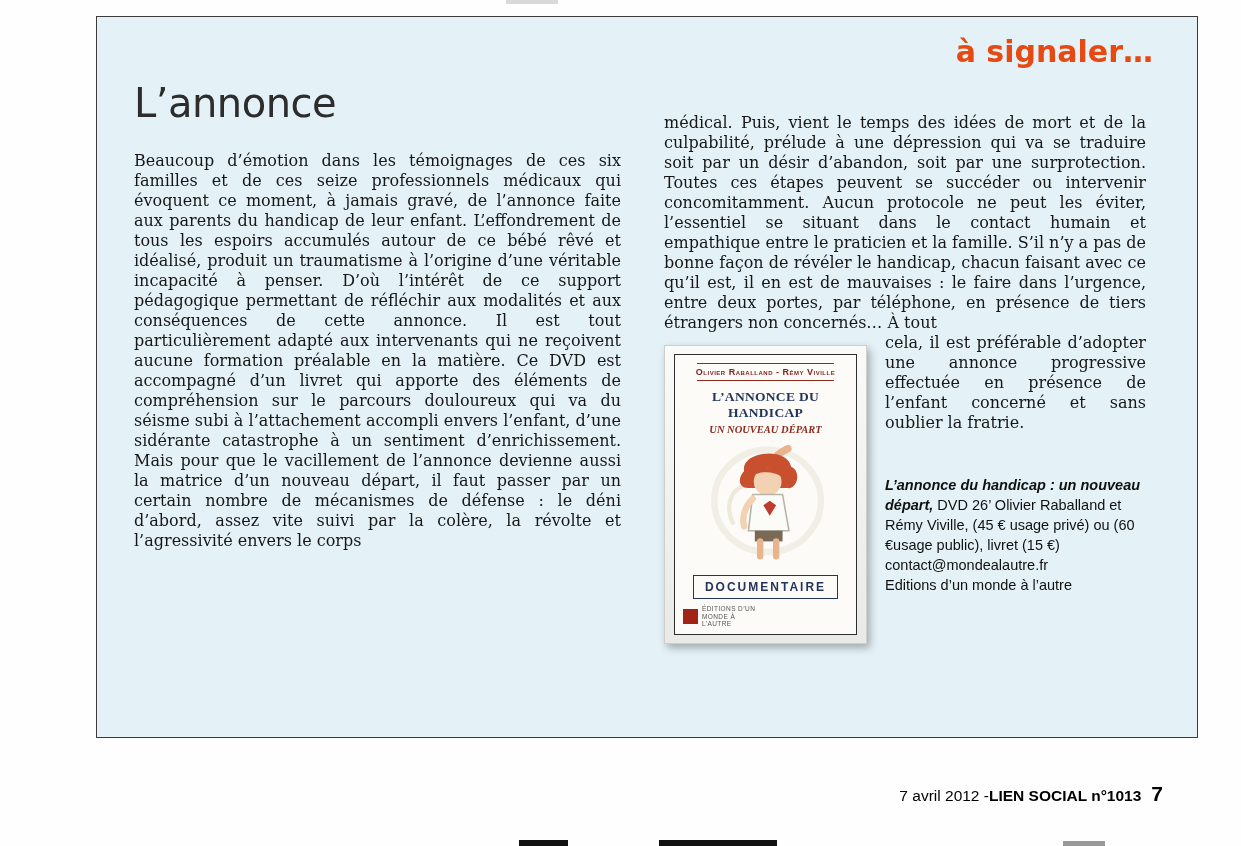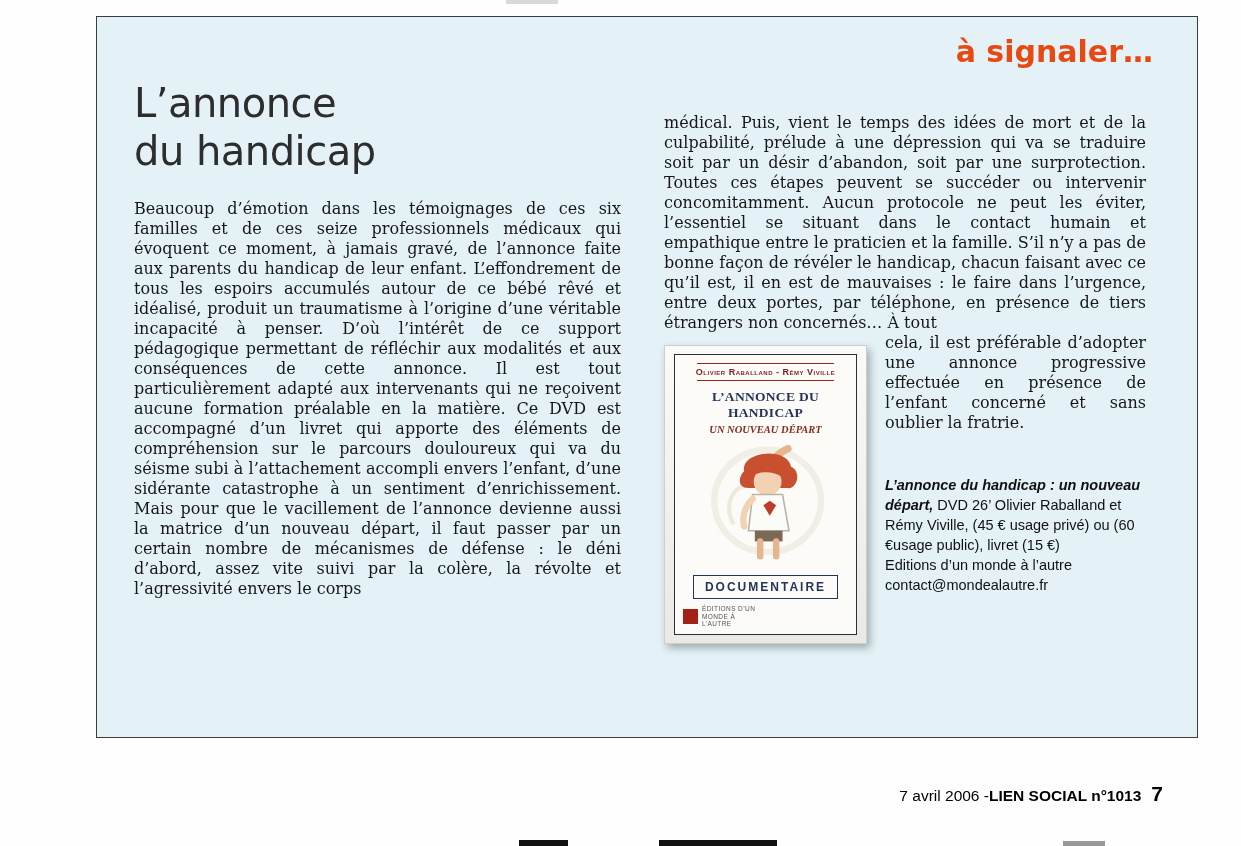--- a/index.html
+++ b/index.html
@@ -148,21 +148,20 @@
 
   <div class="panel">
 
     <div class="section-label">à signaler…</div>
 
     <div class="columns">
 
       <div class="col col-left">
         <h1 class="title">
           <span>L’annonce</span><br>
-          <span>du handicap</span>
         </h1>
         <p class="body">Beaucoup d’émotion dans les témoignages de ces six familles et de ces seize professionnels médicaux qui évoquent ce moment, à jamais gravé, de l’annonce faite aux parents du handicap de leur enfant. L’effondrement de tous les espoirs accumulés autour de ce bébé rêvé et idéalisé, produit un traumatisme à l’origine d’une véritable incapacité à penser. D’où l’intérêt de ce support pédagogique permettant de réfléchir aux modalités et aux conséquences de cette annonce. Il est tout particulièrement adapté aux intervenants qui ne reçoivent aucune formation préalable en la matière. Ce DVD est accompagné d’un livret qui apporte des éléments de compréhension sur le parcours douloureux qui va du séisme subi à l’attachement accompli envers l’enfant, d’une sidérante catastrophe à un sentiment d’enrichissement. Mais pour que le vacillement de l’annonce devienne aussi la matrice d’un nouveau départ, il faut passer par un certain nombre de mécanismes de défense : le déni d’abord, assez vite suivi par la colère, la révolte et l’agressivité envers le corps</p>
       </div>
 
       <div class="col col-right">
         <p class="body">médical. Puis, vient le temps des idées de mort et de la culpabilité, prélude à une dépression qui va se traduire soit par un désir d’abandon, soit par une surprotection. Toutes ces étapes peuvent se succéder ou intervenir concomitamment. Aucun protocole ne peut les éviter, l’essentiel se situant dans le contact humain et empathique entre le praticien et la famille. S’il n’y a pas de bonne façon de révéler le handicap, chacun faisant avec ce qu’il est, il en est de mauvaises : le faire dans l’urgence, entre deux portes, par téléphone, en présence de tiers étrangers non concernés… À tout</p>
 
         <div class="wrap-zone">
 
           <div class="dvd-case">
@@ -192,32 +191,32 @@
                 <span class="dvd-logo"></span>
                 <span class="dvd-pub-text">ÉDITIONS D’UN MONDE À L’AUTRE</span>
               </div>
             </div>
           </div>
 
           <p class="body part2">cela, il est préférable d’adopter une annonce progressive effectuée en présence de l’enfant concerné et sans oublier la fratrie.</p>
 
           <div class="caption">
             <span class="caption-lead">L’annonce du handicap : un nouveau départ,</span><span class="caption-details"> DVD 26’ Olivier Raballand et Rémy Viville, (45 € usage privé) ou (60 €usage public), livret (15 €)</span>
+            <div class="caption-line">contact@mondealautre.fr</div>
             <div class="caption-line">Editions d’un monde à l’autre</div>
-            <div class="caption-line">contact@mondealautre.fr</div>
           </div>
 
         </div>
       </div>
 
     </div>
   </div>
 
   <div class="footer">
-    <span class="f-date">7 avril 2006 - </span>
+    <span class="f-date">7 avril 2012 - </span>
     <span class="f-journal">LIEN SOCIAL n°1013</span>
     <span class="f-page">7</span>
   </div>
 
   <div class="mark mark-top"></div>
   <div class="mark mark-a"></div>
   <div class="mark mark-b"></div>
   <div class="mark mark-c"></div>
 
 </div>

